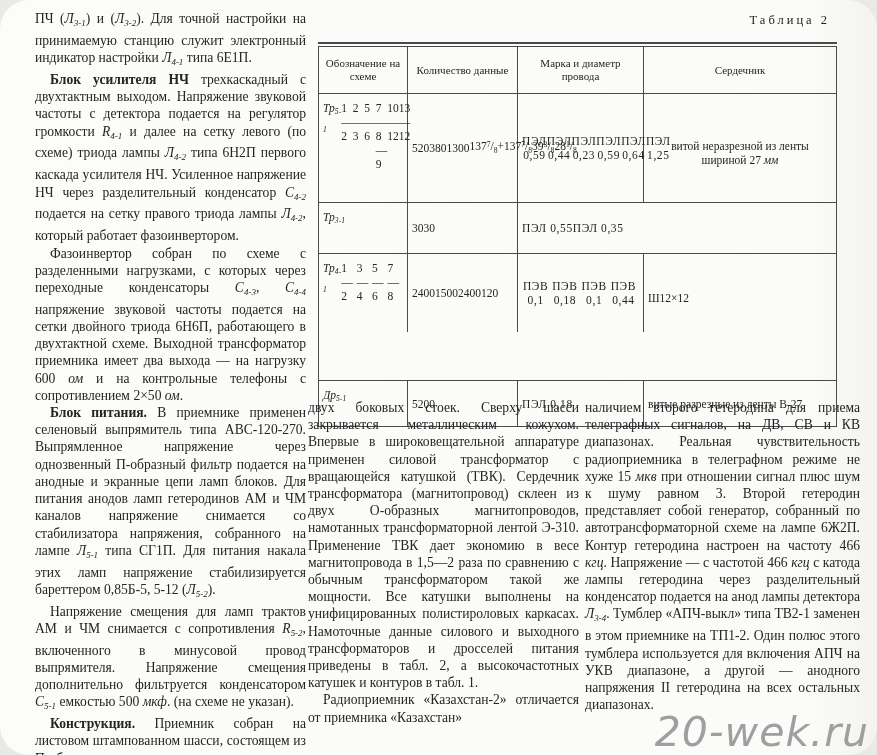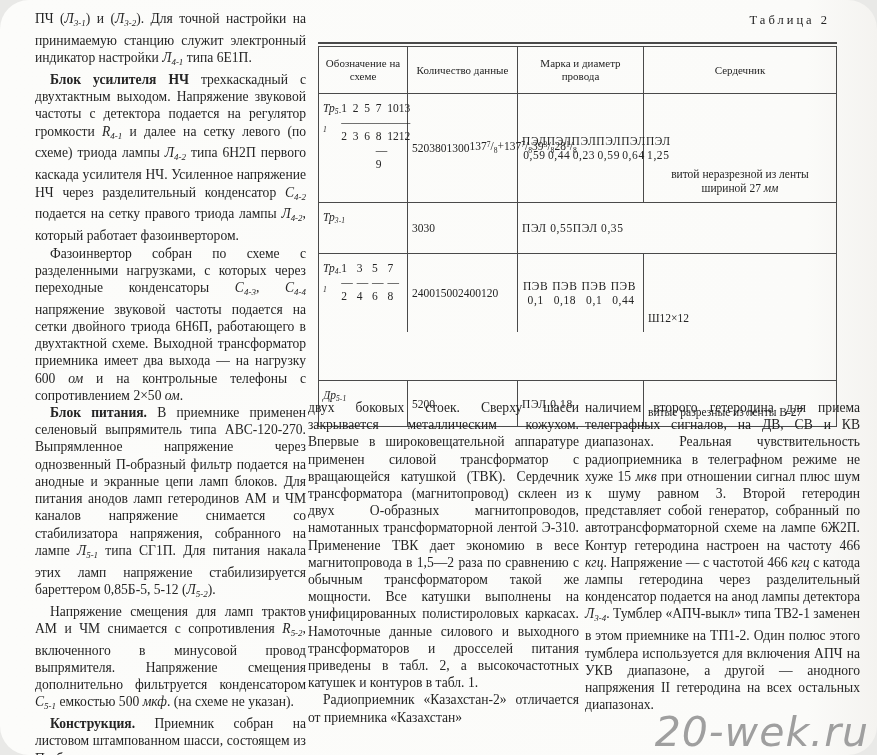--- a/index.html
+++ b/index.html
@@ -36,21 +36,21 @@
   .t-head > div:last-child{border-right:none;}
   .t-group{border-top:1px solid #4a4a4a;}
   .t-group .cell{
     border-right:1px solid #4a4a4a;font-size:11.5px;line-height:14px;
     padding:7px 4px;box-sizing:border-box;display:flex;flex-direction:row;
   }
   .t-group .cell:last-child{border-right:none;}
   .c-desig{padding-left:22px;align-items:flex-start;}
   .c-turns,.c-wires{align-items:center;text-align:center;}
   .c-wires{letter-spacing:0.6px;}
-  .c-core{align-items:flex-end;text-align:center;padding-left:14px;padding-right:14px;line-height:13.8px;}
+  .c-core{align-items:center;text-align:center;padding-left:14px;padding-right:14px;line-height:13.8px;}
   .c-core.deep{padding-top:17px;}
   .spacer-full{height:13.4px;}
   .spacer-half{height:5px;}
   .g1{min-height:108px;} .g2{min-height:50px;} .g3{min-height:78px;} .g4{min-height:45px;margin-top:48px;}
   
   #watermark{
     position:absolute;right:8px;bottom:0px;
     font-family:"DejaVu Sans",sans-serif;font-size:41px;color:#9f9f9f;
     letter-spacing:1px;line-height:1.1;font-style:italic;
   }

